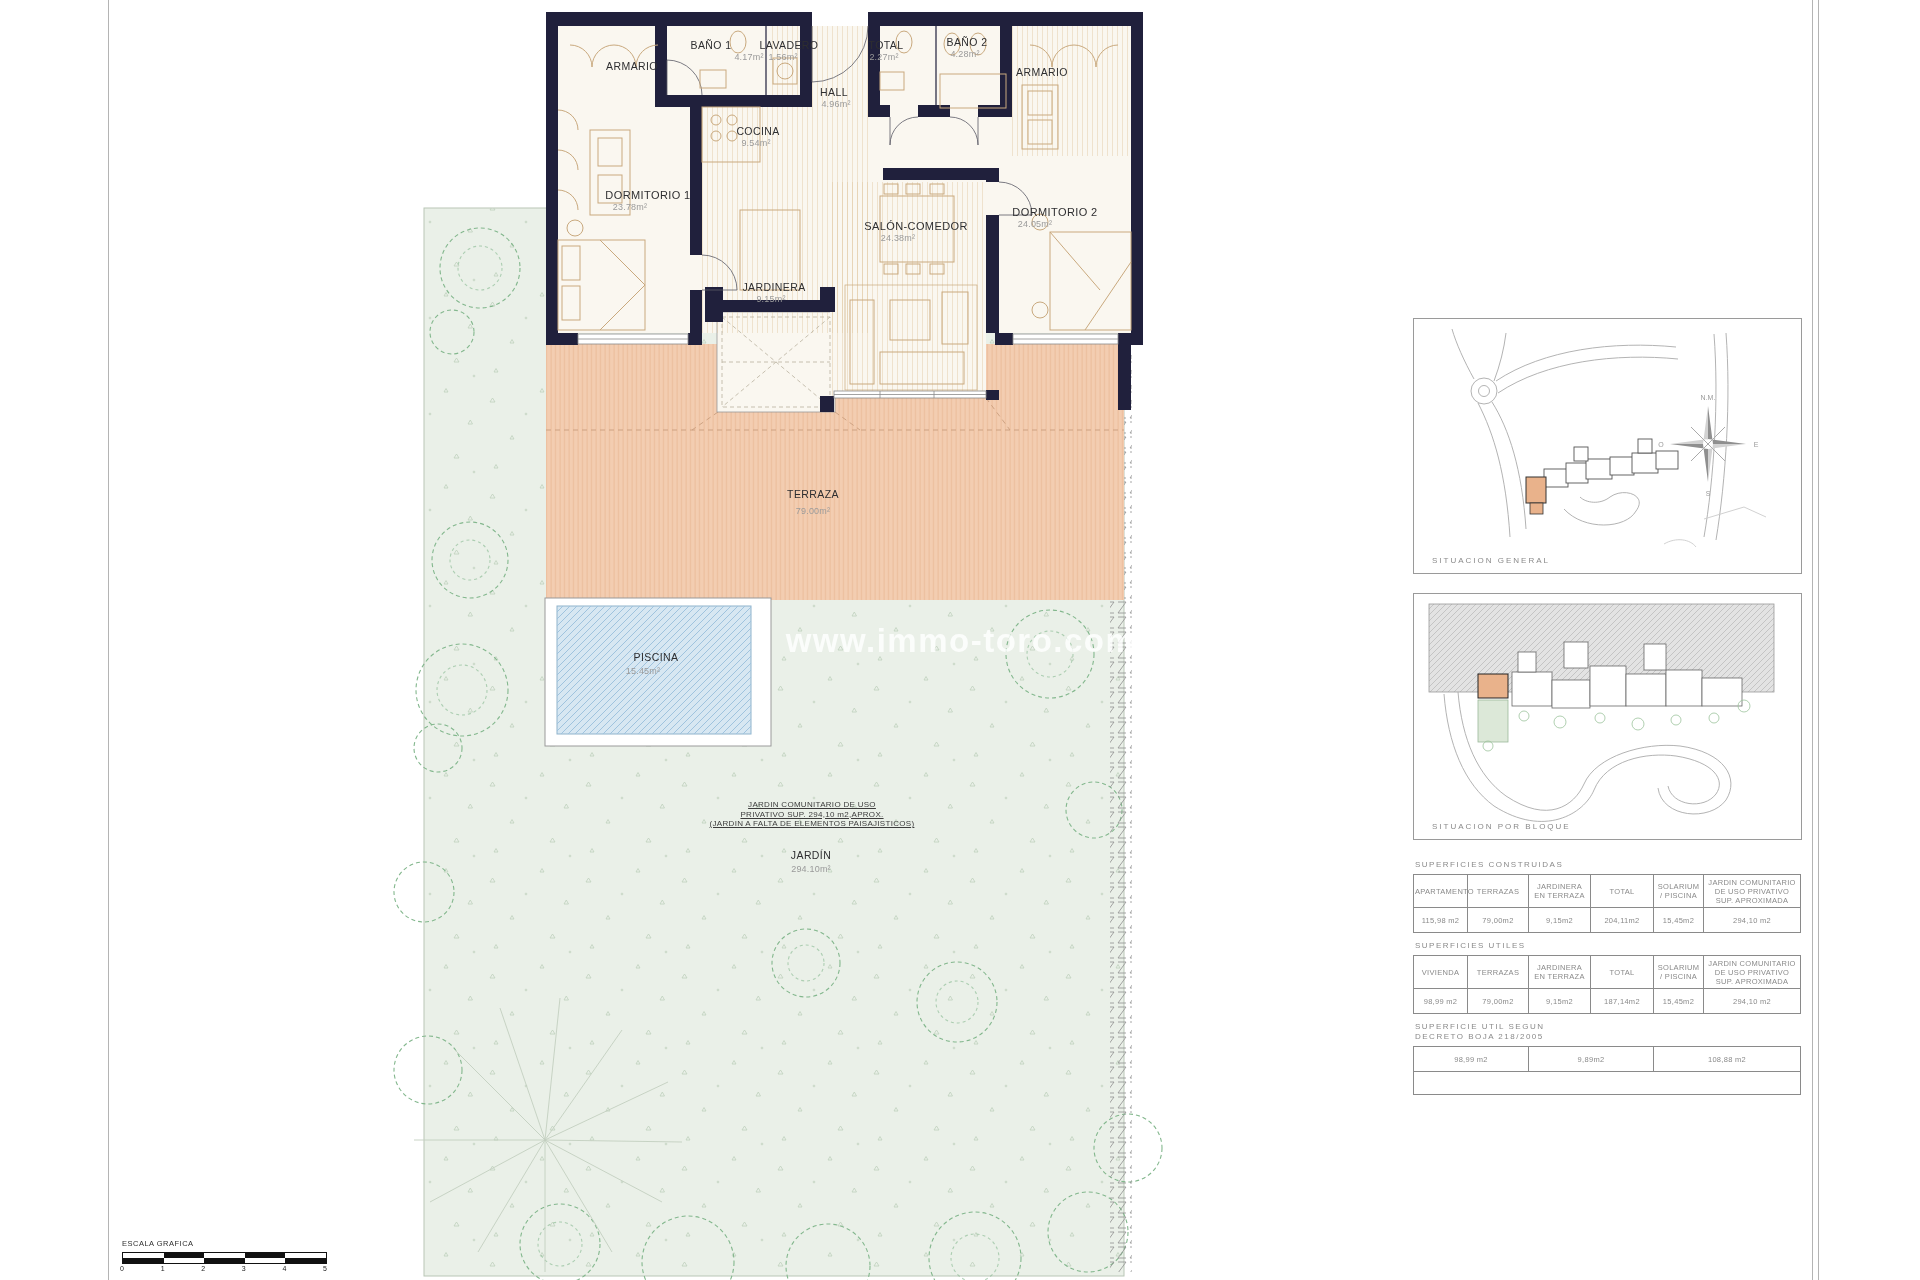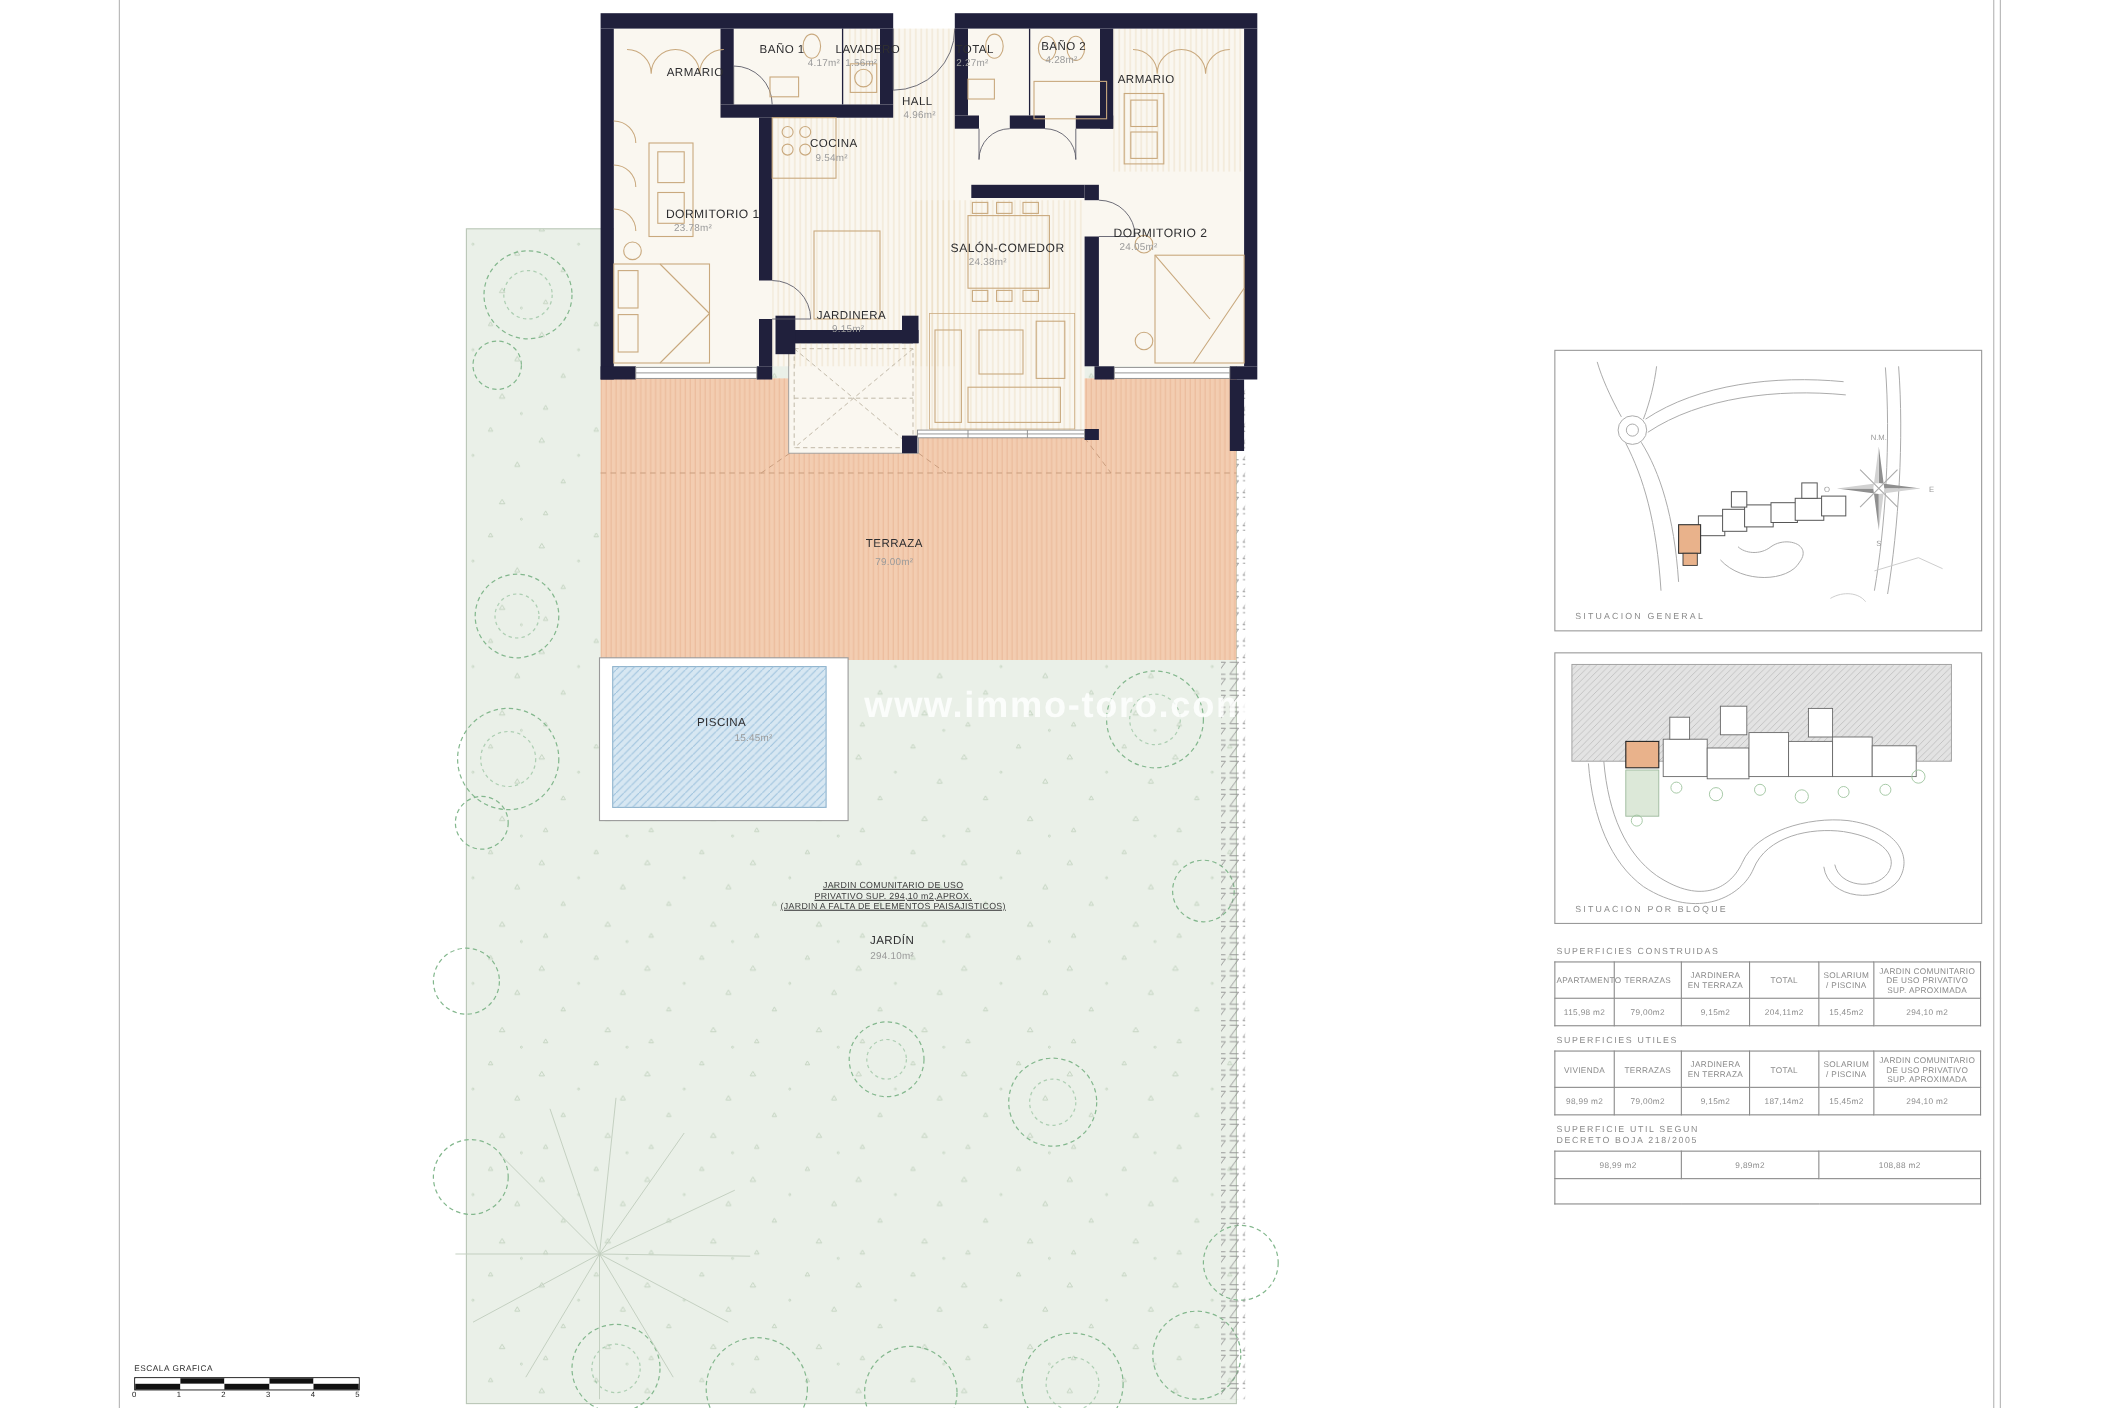--- a/index.html
+++ b/index.html
@@ -311,21 +311,21 @@
   <div class="lbl area" style="left:630px;top:207px">23.78m²</div>
   <div class="lbl big" style="left:908px;top:226px">SALÓN-COMEDOR</div>
   <div class="lbl area" style="left:898px;top:238px">24.38m²</div>
   <div class="lbl big" style="left:1047px;top:212px">DORMITORIO 2</div>
   <div class="lbl area" style="left:1035px;top:224px">24.05m²</div>
   <div class="lbl" style="left:774px;top:287px">JARDINERA</div>
   <div class="lbl area" style="left:771px;top:299px">9.15m²</div>
   <div class="lbl" style="left:813px;top:494px">TERRAZA</div>
   <div class="lbl area" style="left:813px;top:511px">79.00m²</div>
   <div class="lbl" style="left:656px;top:657px">PISCINA</div>
-  <div class="lbl area" style="left:685px;top:671px">15.45m²</div>
+  <div class="lbl area" style="left:643px;top:671px">15.45m²</div>
   <div class="lbl" style="left:811px;top:855px">JARDÍN</div>
   <div class="lbl area" style="left:811px;top:869px">294.10m²</div>
 
   <div class="note" style="left:812px;top:800px">
     <div>JARDIN COMUNITARIO  DE USO</div>
     <div>PRIVATIVO SUP. 294,10  m2,APROX.</div>
     <div>(JARDIN A FALTA DE  ELEMENTOS PAISAJISTICOS)</div>
   </div>
 
   <div class="watermark" style="left:961px;top:641px">www.immo-toro.com</div>

